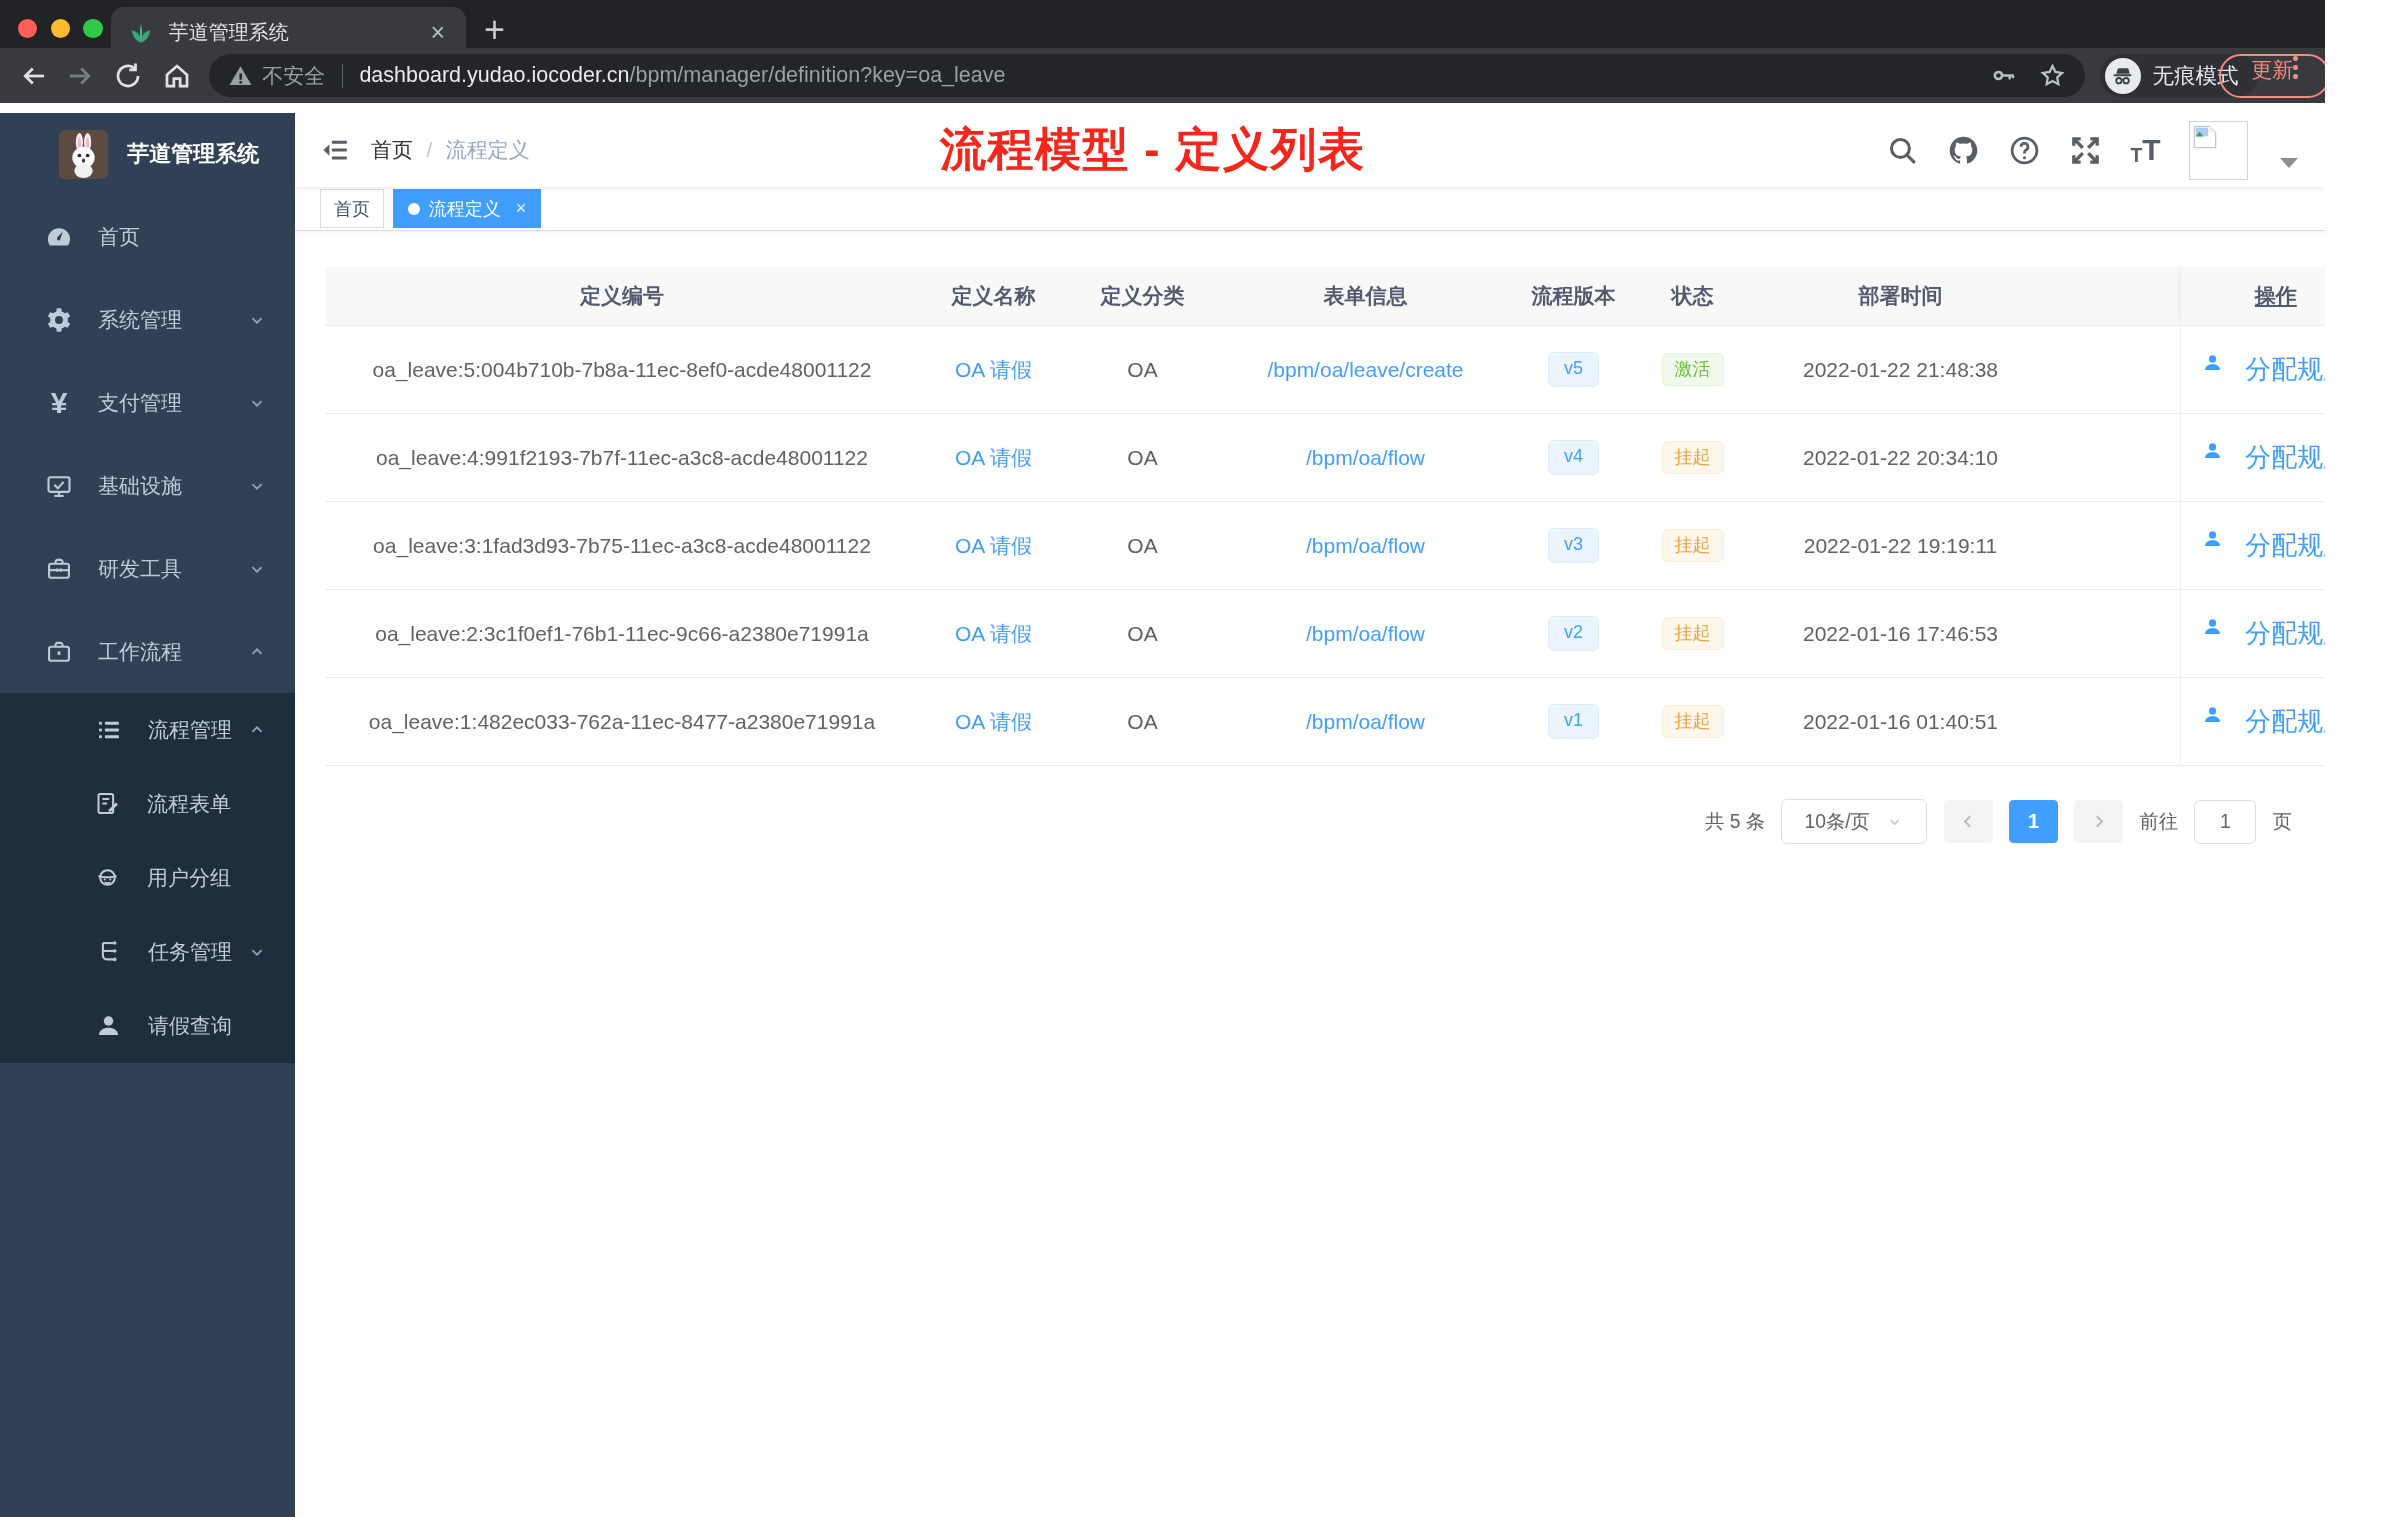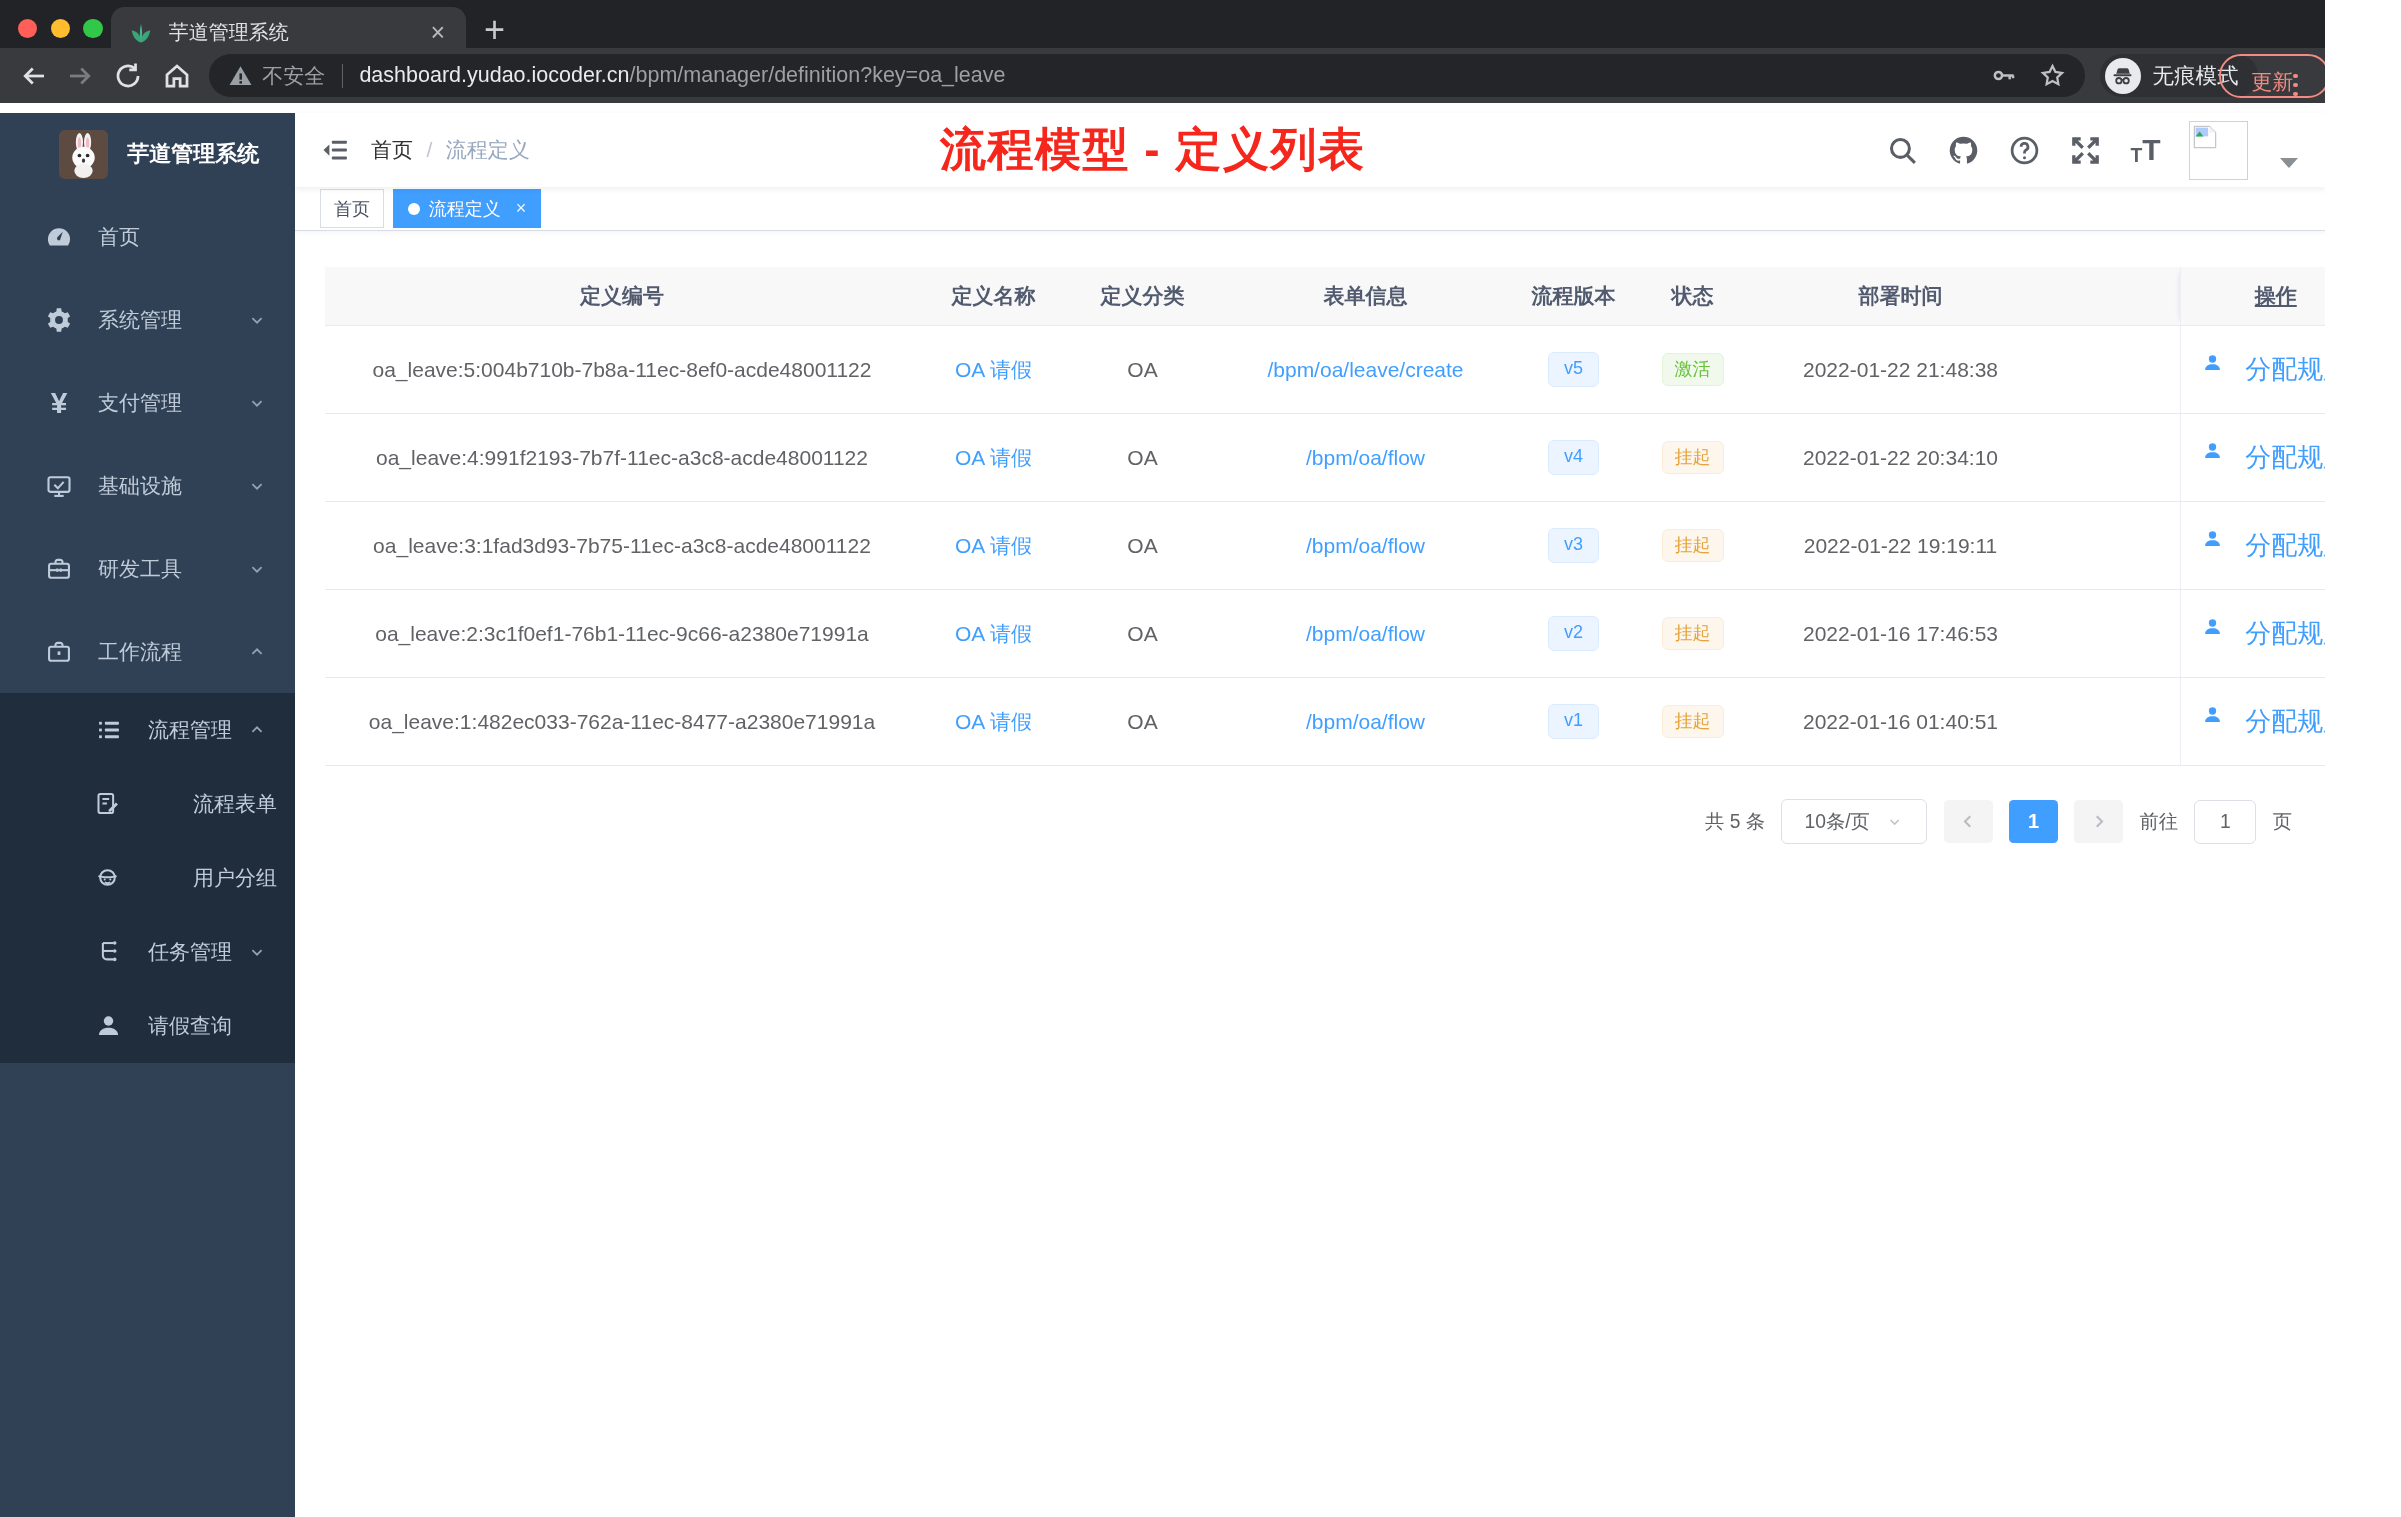--- a/index.html
+++ b/index.html
@@ -29,37 +29,37 @@
   .url{font-size:21.5px;flex:1;white-space:nowrap;overflow:hidden;}
   .url .domain{color:#e8eaed;}
   .url .path{color:#9aa0a6;}
   .omni-right{display:flex;align-items:center;gap:22px;color:#bdc1c6;}
   .incognito{position:absolute;left:2100px;top:6px;height:43px;border-radius:21.5px;background:#2e3033;
     display:flex;align-items:center;gap:12px;padding:0 19.3px 0 4.5px;}
   .incog-circle{width:36px;height:36px;border-radius:50%;background:#e8eaed;display:flex;
     align-items:center;justify-content:center;}
   .incog-label{color:#e8eaed;font-size:21.5px;white-space:nowrap;}
   .update-btn{position:absolute;left:2219px;top:6px;height:40px;min-width:83px;border:2.2px solid #f28b82;
-    border-radius:22px;color:#f28b82;font-size:21px;display:flex;align-items:flex-end;
+    border-radius:22px;color:#f28b82;font-size:21px;display:flex;align-items:flex-start;
     justify-content:center;padding:0 12px;}
   .vdots{display:flex;flex-direction:column;gap:4.5px;}
   .vdots i{width:4.5px;height:4.5px;border-radius:50%;background:#f28b82;}
 
   
   .sidebar{position:absolute;left:0;top:113px;width:295px;bottom:0;background:#304156;}
   .logo-row{height:82px;display:flex;align-items:center;padding-left:59px;gap:19.3px;}
   .logo-img{width:49px;height:49px;border-radius:6px;overflow:hidden;flex:0 0 auto;}
   .logo-title{color:#fff;font-size:22px;font-weight:bold;white-space:nowrap;}
   .menu-item{height:83px;display:flex;align-items:center;padding:0 27px 0 45px;color:#bfcbd9;
     font-size:21px;box-sizing:border-box;white-space:nowrap;}
   .menu-item .mi-icon{width:28px;height:28px;margin-right:25px;flex:0 0 auto;color:#bfcbd9;}
   .menu-item .arrow{margin-left:auto;color:#93a1b3;}
   .submenu{background:#1f2d3d;}
   .submenu .menu-item{height:74px;padding-left:59px;margin-left:36px;}
-  .submenu .menu-item.lvl2{padding-left:58px;gap:46px;}
+  .submenu .menu-item.lvl2{padding-left:58px;}
 
   .main{position:absolute;left:295px;top:113px;right:0;bottom:0;background:#fff;}
   .navbar{position:relative;height:74px;background:#fff;box-shadow:0 1.5px 6px rgba(0,21,41,.08);z-index:3;}
   .hamburger{position:absolute;left:24.5px;top:22px;width:30px;height:30px;color:#5a5e66;}
   .breadcrumb{position:absolute;left:76px;top:0;height:74px;display:flex;align-items:center;
     gap:13.4px;font-size:21px;}
   .bc-home{color:#303133;}
   .bc-sep{color:#c0c4cc;}
   .bc-cur{color:#97a8be;}
   .annotation-title{position:absolute;left:645px;top:50%;transform:translateY(-50%);

